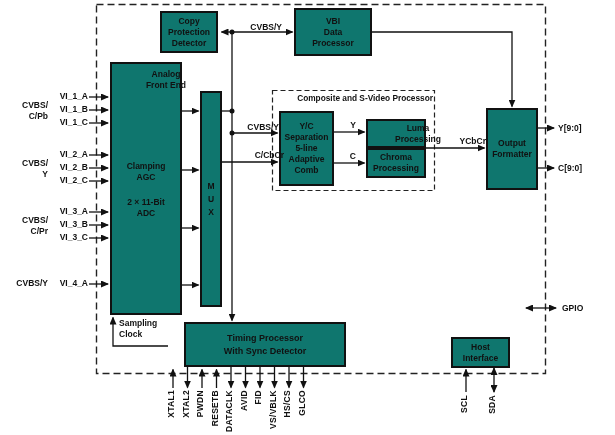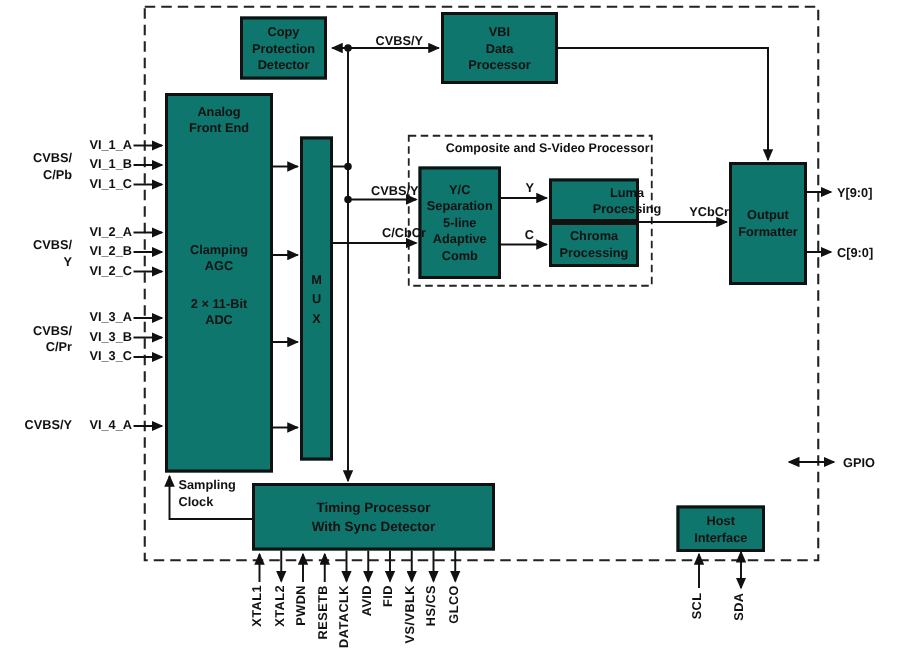--- a/index.html
+++ b/index.html
@@ -112,21 +112,21 @@
 
   <div class="box" style="left:160px;top:11px;width:58px;height:42px;">Copy
 Protection
 Detector</div>
 
   <div class="box" style="left:294px;top:8px;width:78px;height:48px;">VBI
 Data
 Processor</div>
 
   <div class="box blk" style="left:110px;top:62px;width:72px;height:253px;">
-    <span class="inner" style="top:5px;">Analog
+    <span class="inner" style="top:5px;margin-left:20px;">Analog
 Front End</span>
     <span class="inner" style="top:97px;">Clamping
 AGC</span>
     <span class="inner" style="top:133px;">2 × 11-Bit
 ADC</span>
   </div>
 
   <div class="box" style="left:200px;top:91px;width:22px;height:216px;line-height:13px;">M
 U
 X</div>
@@ -141,21 +141,21 @@
 
   <div class="box" style="left:366px;top:119px;width:60px;height:29px;padding-left:44px;">Luma
 Processing</div>
 
   <div class="box" style="left:366px;top:148px;width:60px;height:30px;">Chroma
 Processing</div>
 
   <div class="box" style="left:486px;top:108px;width:52px;height:82px;">Output
 Formatter</div>
 
-  <div class="box" style="left:168px;top:322px;width:162px;height:45px;font-size:9px;line-height:13px;">Timing Processor
+  <div class="box" style="left:184px;top:322px;width:162px;height:45px;font-size:9px;line-height:13px;">Timing Processor
 With Sync Detector</div>
 
   <div class="box" style="left:451px;top:337px;width:59px;height:31px;">Host
 Interface</div>
 
   <div class="lbl ctr" style="left:234px;top:22px;width:48px;">CVBS/Y</div>
   <div class="lbl ctr" style="left:233px;top:122px;width:46px;">CVBS/Y</div>
   <div class="lbl ctr" style="left:232px;top:150px;width:52px;">C/CbCr</div>
   <div class="lbl ctr" style="left:340px;top:120px;width:16px;">Y</div>
   <div class="lbl ctr" style="left:340px;top:151px;width:16px;">C</div>

